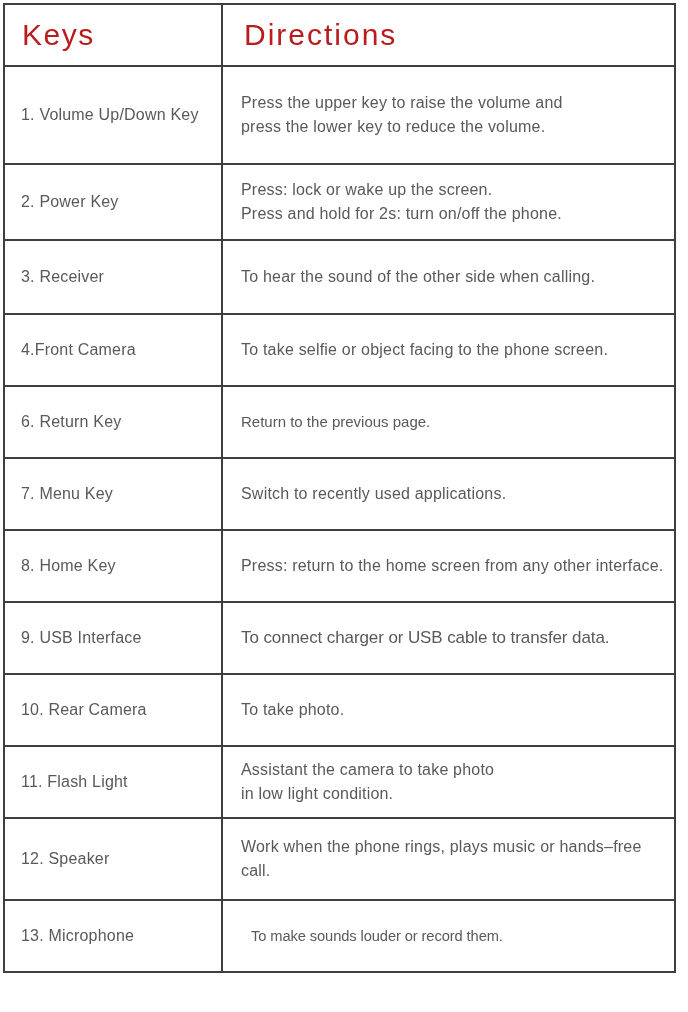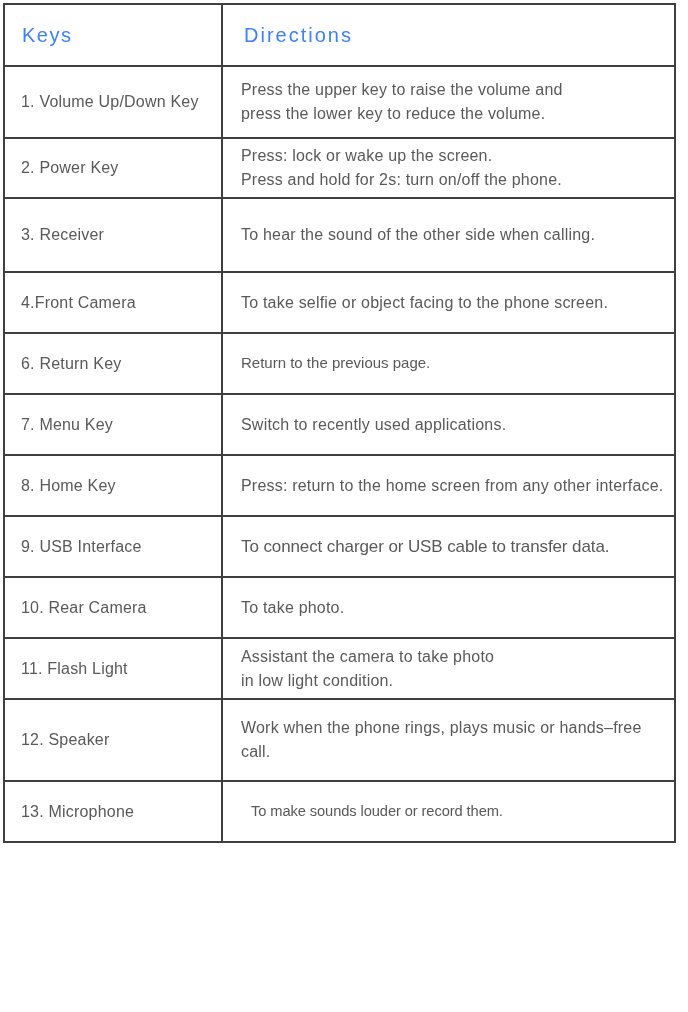--- a/index.html
+++ b/index.html
@@ -25,39 +25,39 @@
   }
   th, td {
     border: 2px solid #3e3f41;
     vertical-align: middle;
     text-align: left;
     box-sizing: border-box;
   }
   th.col-keys, td.key-cell { width: 218px; }
   thead tr { height: 62px; }
   th {
-    font-size: 20px;
+    font-size: 30px;
     font-weight: 400;
-    color: #3b82f6;
+    color: #b91c1c;
     letter-spacing: 1.5px;
     padding: 0 0 0 17px;
   }
   th.col-dir { padding-left: 21px; letter-spacing: 2px; }
   td {
     font-size: 16px;
     color: #58595b;
     letter-spacing: 0.2px;
     white-space: pre-line;
     line-height: 1.5;
   }
   td.key-cell { padding: 0 4px 0 16px; }
   td.dir-cell { padding: 0 4px 0 18px; margin-top: 23px; }
-  tbody tr { height: 61px; }
-  tbody tr:nth-child(1) { height: 72px; }
-  tbody tr:nth-child(2) { height: 60px; }
+  tbody tr { height: 72px; }
+  tbody tr:nth-child(1) { height: 98px; }
+  tbody tr:nth-child(2) { height: 76px; }
   tbody tr:nth-child(3) { height: 74px; }
   tbody tr:nth-child(11) { height: 82px; }
   
   tbody tr:nth-child(5) td.dir-cell  { font-size: 15px;   letter-spacing: 0; }
   tbody tr:nth-child(8) td.dir-cell  { font-size: 17px; letter-spacing: -0.1px; }
   tbody tr:nth-child(12) td.dir-cell { font-size: 14.7px; letter-spacing: -0.1px; padding-left: 28px; }
   tbody tr:nth-child(13) td.dir-cell { font-size: 15.3px; letter-spacing: 0; padding-left: 22px; }
 </style>
 </head>
 <body>

